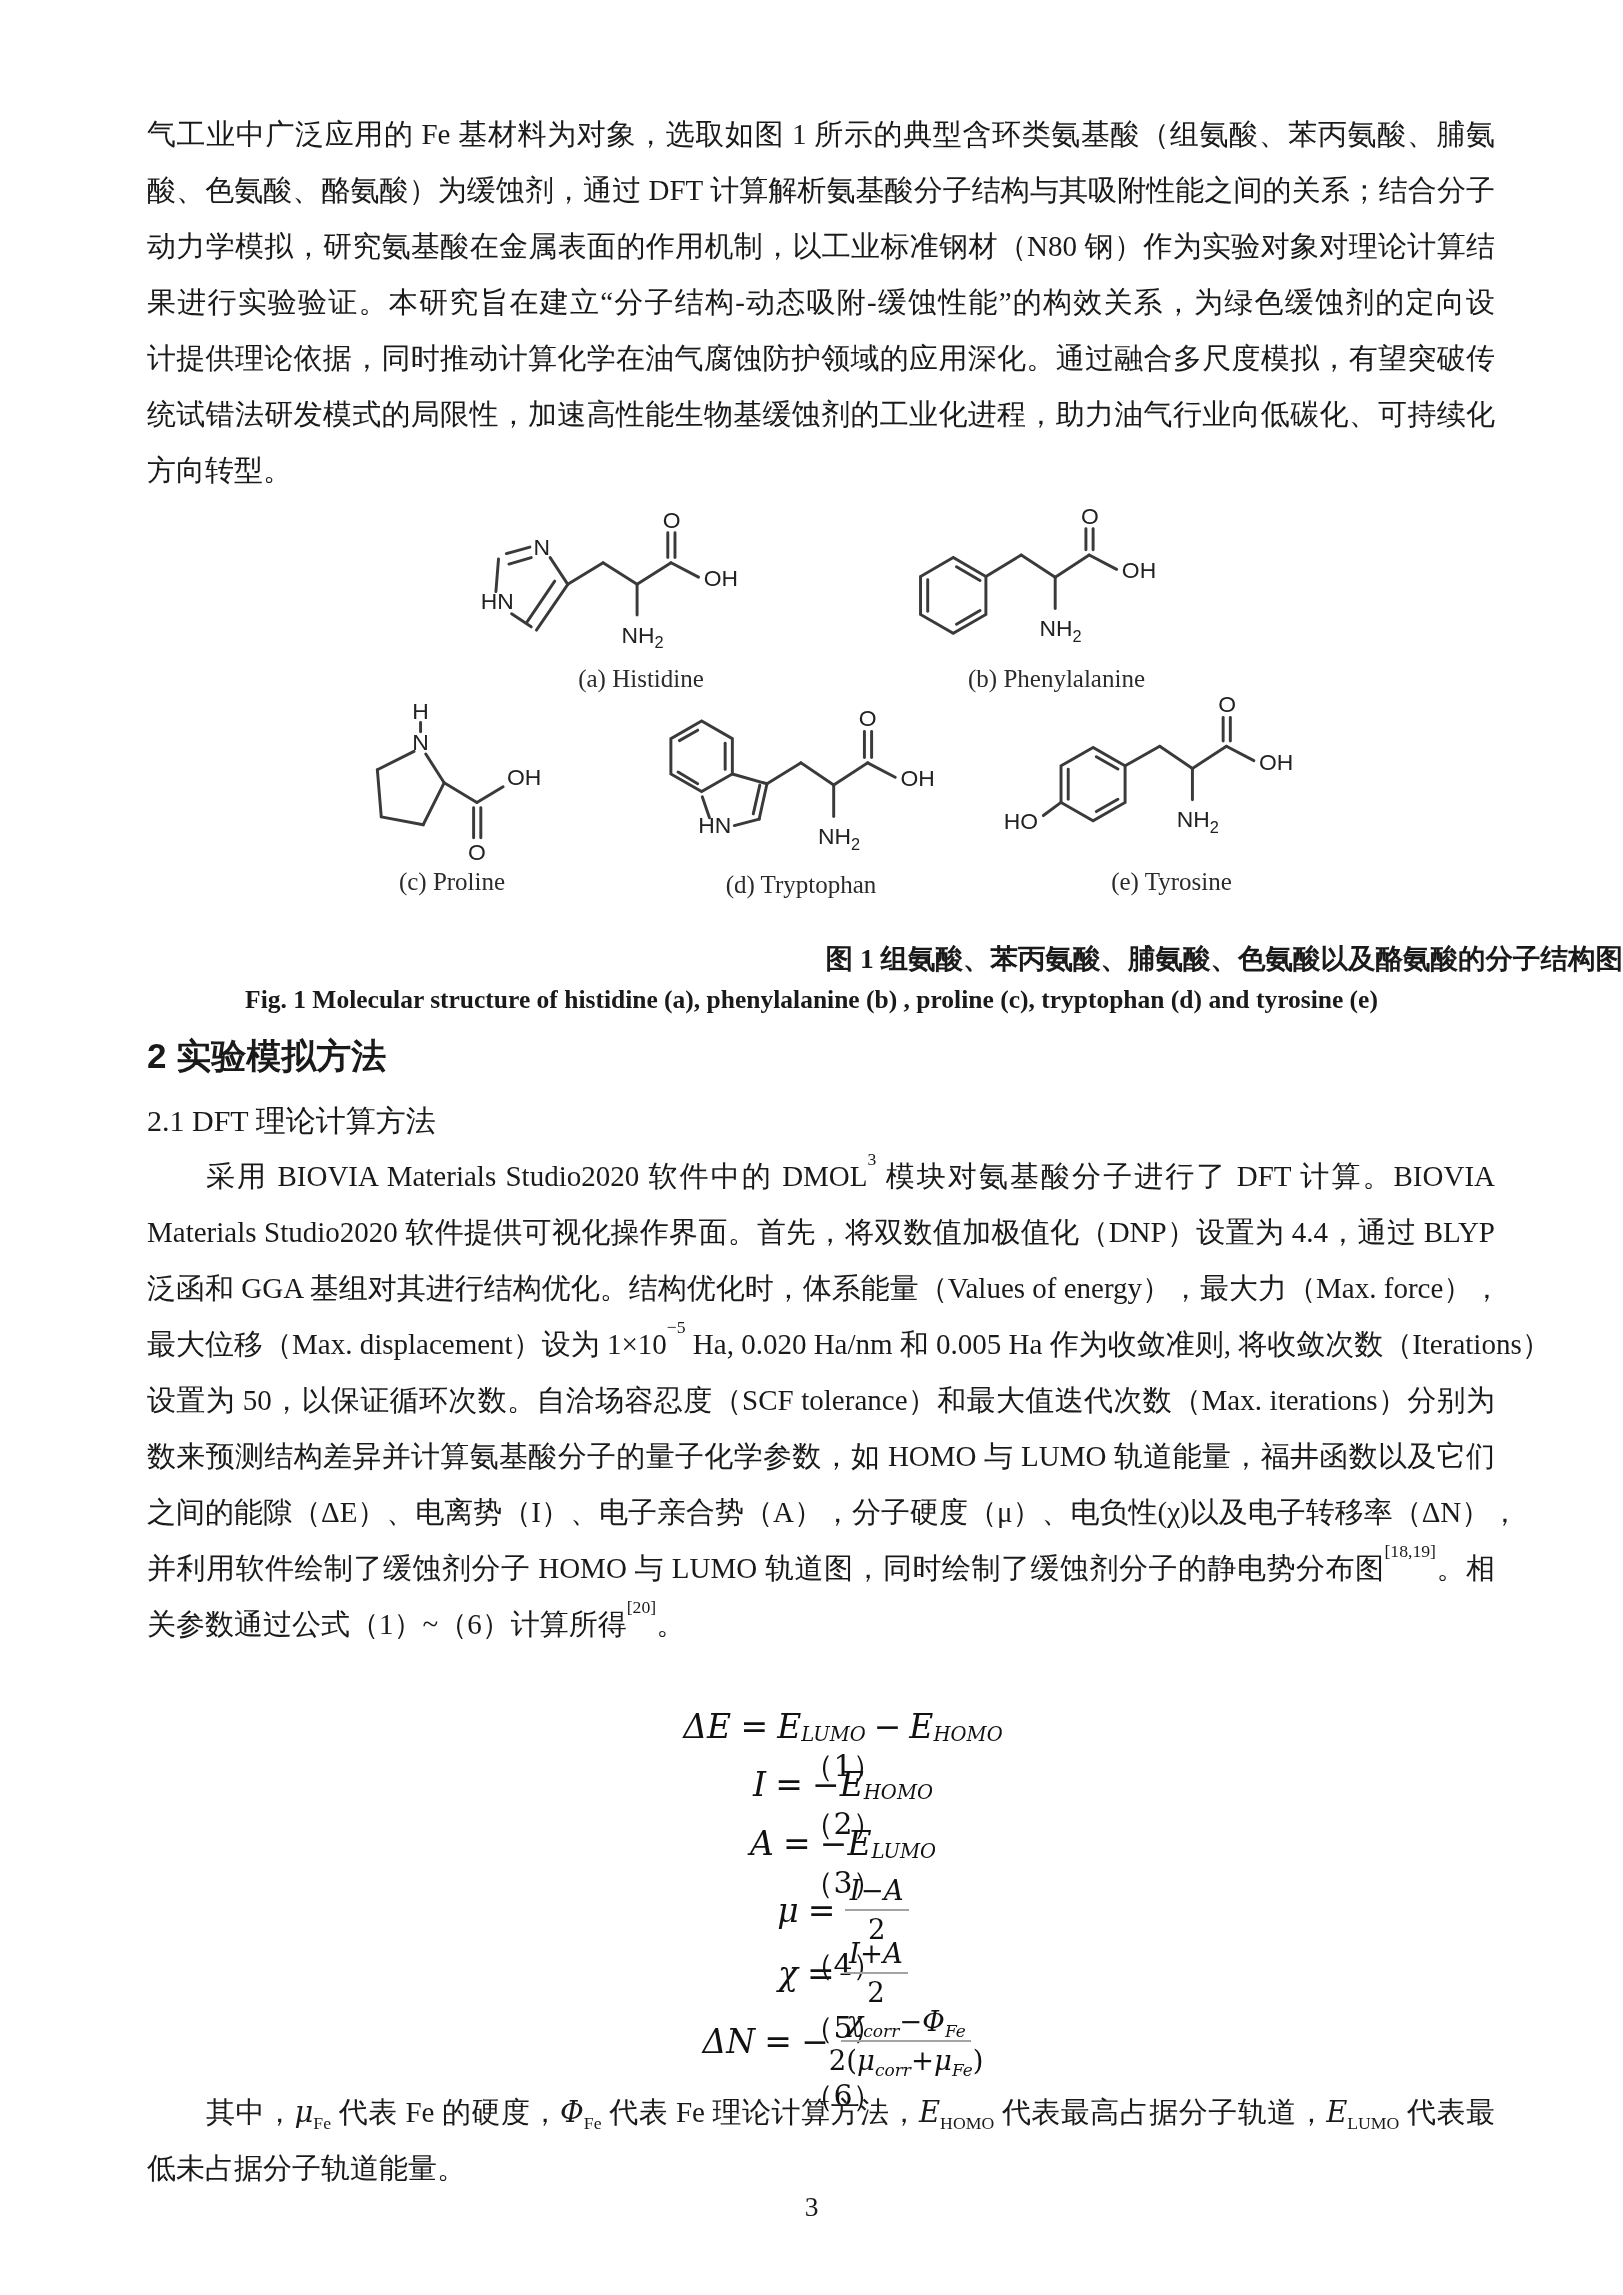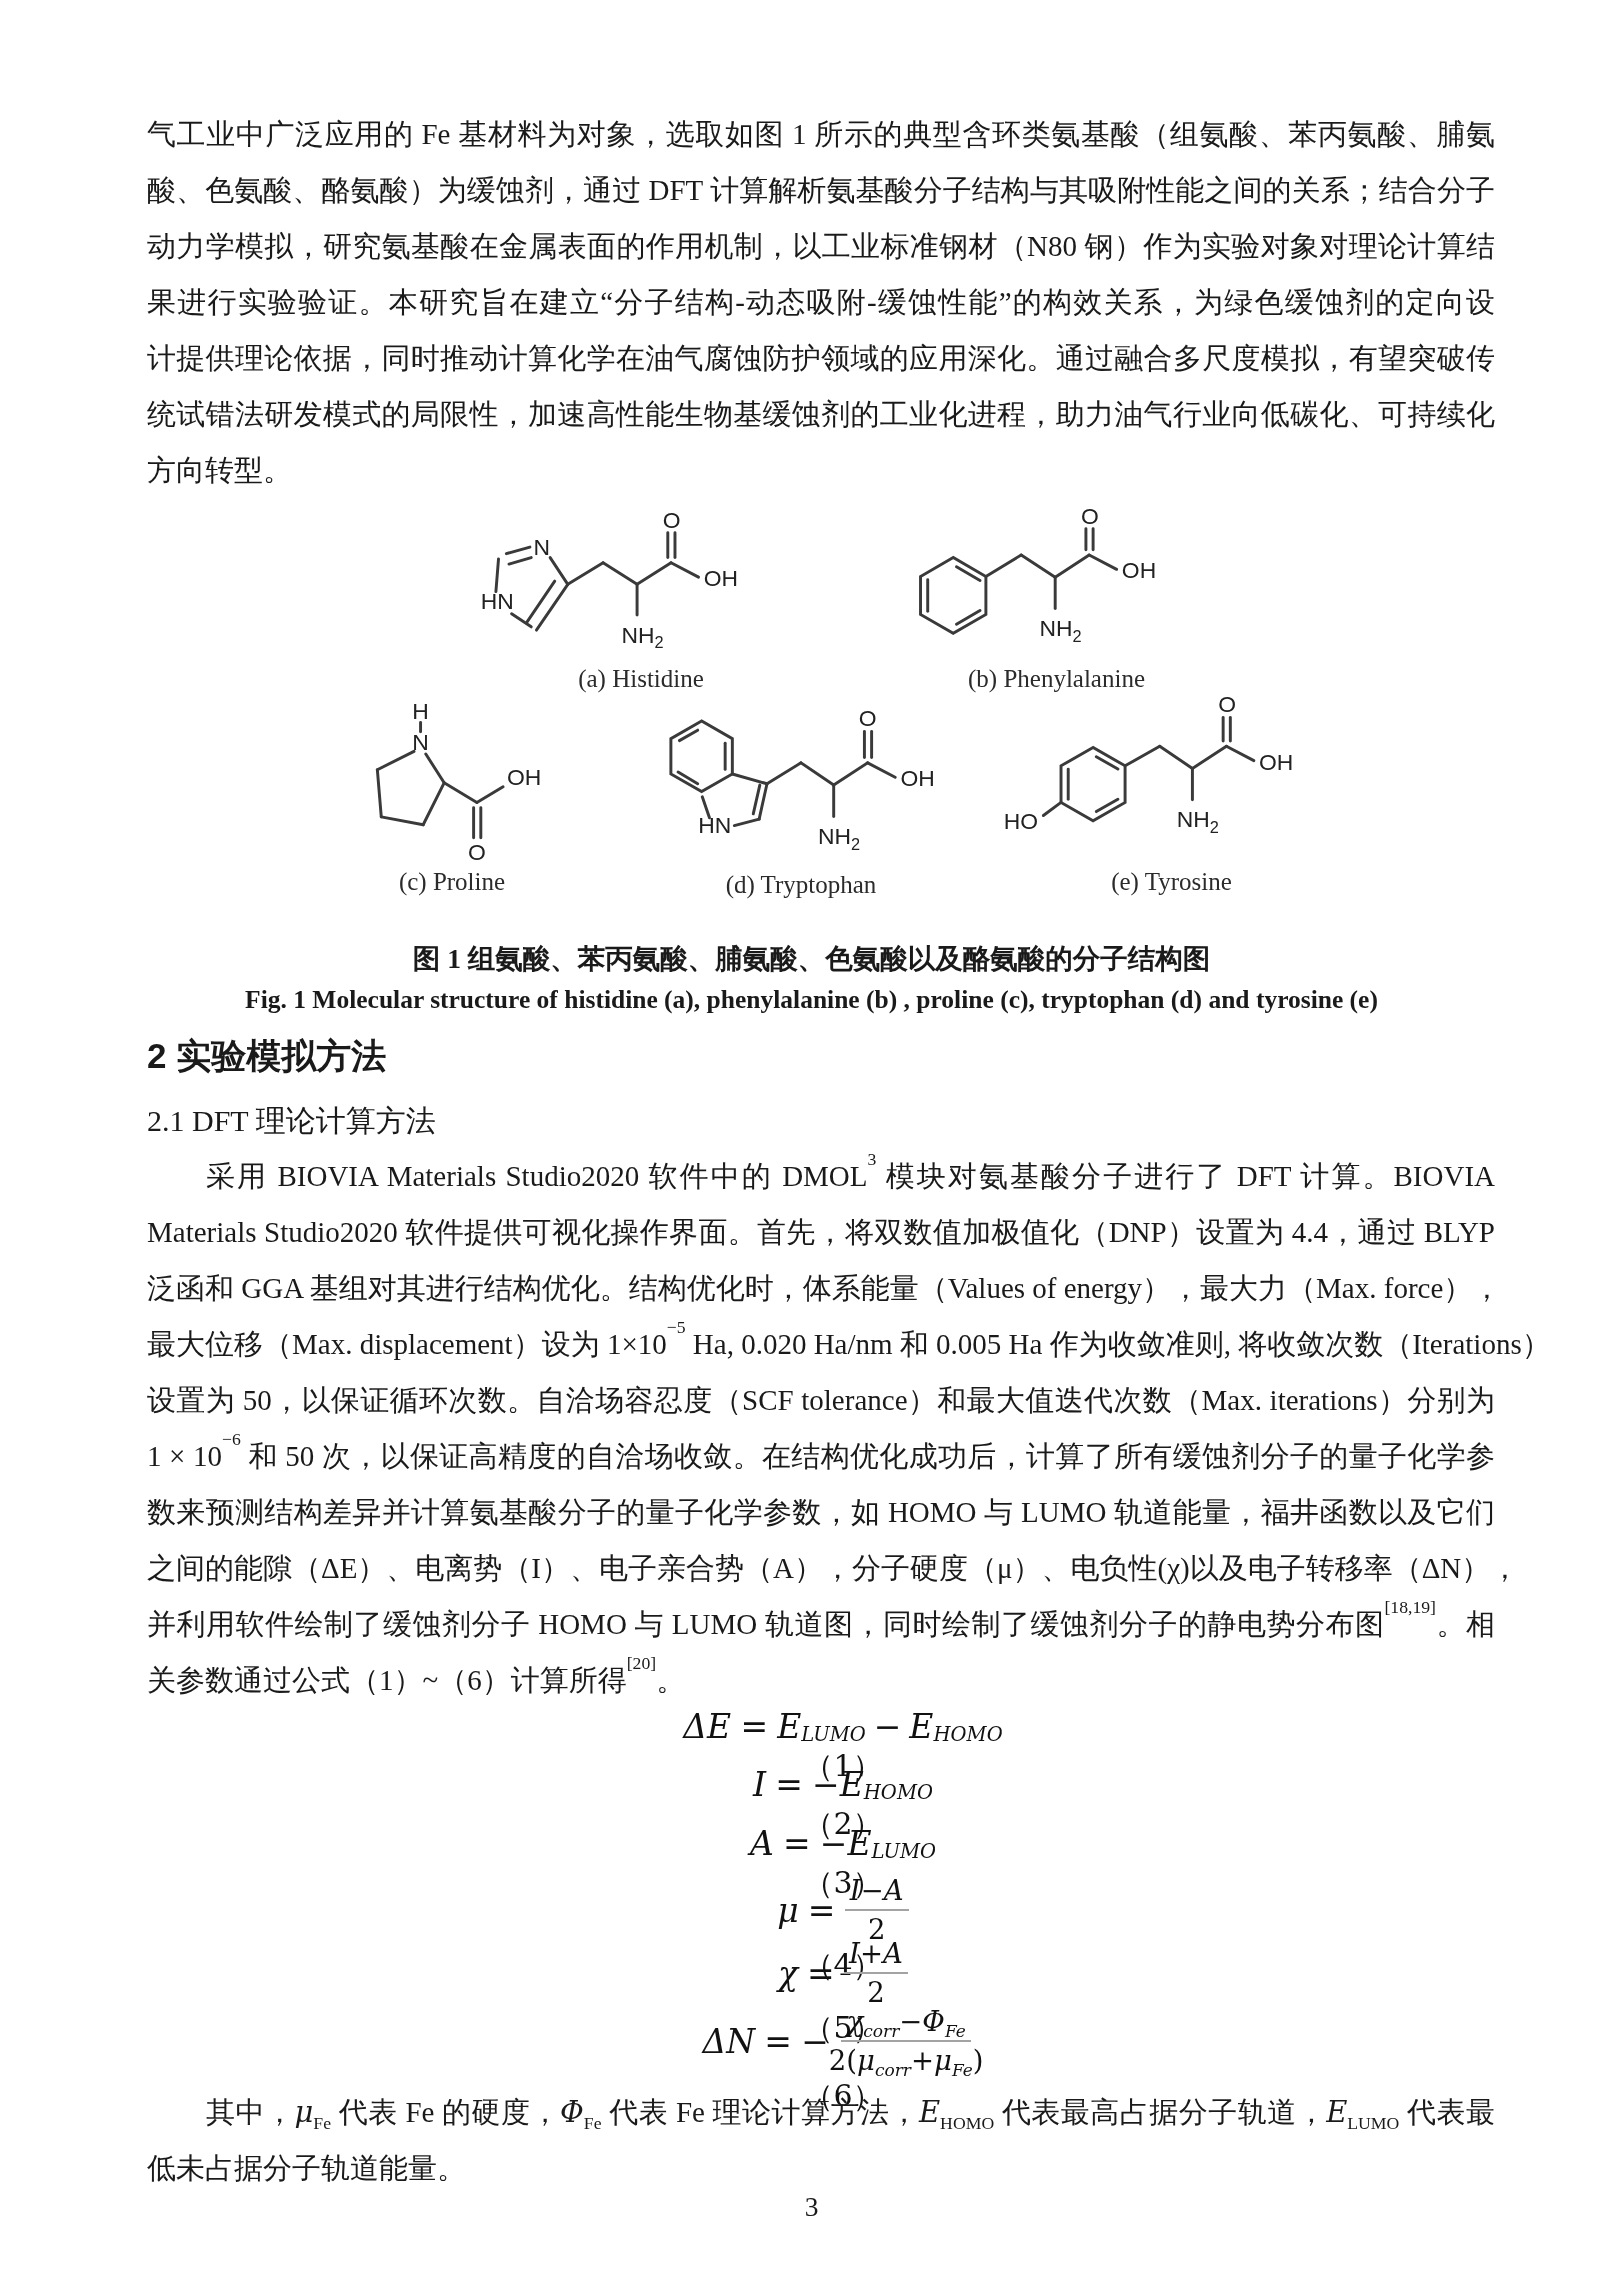--- a/index.html
+++ b/index.html
@@ -13,21 +13,21 @@
   .body-line.indent{text-indent:59px;}
   sup.ref{font-size:17.7px;position:relative;top:-10.5px;line-height:0;}
   
   .mol{position:absolute;text-align:center;}
   .mol svg{overflow:visible;display:block;}
   .mol .mol-label{font-size:25px;color:#2b2b2b;margin-top:2.6px;line-height:26px;}
   .bond{stroke:#3a3a3a;stroke-width:4.5;stroke-linecap:round;fill:none;}
   .atom{font-family:"Liberation Sans","DejaVu Sans",sans-serif;font-size:35px;fill:#222;}
   .atom-sub{font-size:25px;}
   
-  .caption-zh{left:0;width:1623px;text-align:center;font-weight:bold;font-size:27.5px;}
+  .caption-zh{left:0;width:1623px;text-align:right;font-weight:bold;font-size:27.5px;}
   .caption-en{left:0;width:1623px;text-align:center;font-weight:bold;font-size:25.5px;}
   .h2{left:147px;width:1348px;font-weight:bold;font-size:35px;font-family:"Liberation Sans","DejaVu Sans",sans-serif;}
   .h21{left:147px;width:1348px;font-size:30px;}
   
   .eq{position:absolute;left:523px;width:640px;display:flex;align-items:center;
       justify-content:space-between;font-family:"DejaVu Serif",serif;font-size:33px;color:#111;flex-direction:column;}
   .eq-left{display:inline-flex;align-items:center;}
   .v{font-style:italic;}
   .sb{font-style:italic;font-size:19.6px;position:relative;top:8.5px;line-height:0;}
   .op{padding:0 7.9px;}
@@ -173,21 +173,20 @@
 
 <div class="abs h2" style="top:1033px;">2 实验模拟方法</div>
 <div class="abs h21" style="top:1101px;">2.1 DFT 理论计算方法</div>
 
 <div class="abs para" style="top:1148px;">
   <div class="body-line indent"><span>采用 BIOVIA Materials Studio2020 软件中的 DMOL</span><sup class="ref">3</sup><span> 模块对氨基酸分子进行了 DFT 计算。BIOVIA</span></div>
   <div class="body-line">Materials Studio2020 软件提供可视化操作界面。首先，将双数值加极值化（DNP）设置为 4.4，通过 BLYP</div>
   <div class="body-line">泛函和 GGA 基组对其进行结构优化。结构优化时，体系能量（Values of energy），最大力（Max. force），</div>
   <div class="body-line"><span>最大位移（Max. displacement）设为 1×10</span><sup class="ref">−5</sup><span> Ha, 0.020 Ha/nm 和 0.005 Ha 作为收敛准则, 将收敛次数（Iterations）</span></div>
   <div class="body-line">设置为 50，以保证循环次数。自洽场容忍度（SCF tolerance）和最大值迭代次数（Max. iterations）分别为</div>
-  <div class="body-line"><span>1 × 10</span><sup class="ref">−6</sup><span> 和 50 次，以保证高精度的自洽场收敛。在结构优化成功后，计算了所有缓蚀剂分子的量子化学参</span></div>
   <div class="body-line">数来预测结构差异并计算氨基酸分子的量子化学参数，如 HOMO 与 LUMO 轨道能量，福井函数以及它们</div>
   <div class="body-line">之间的能隙（ΔE）、电离势（I）、电子亲合势（A），分子硬度（μ）、电负性(χ)以及电子转移率（ΔN），</div>
   <div class="body-line"><span>并利用软件绘制了缓蚀剂分子 HOMO 与 LUMO 轨道图，同时绘制了缓蚀剂分子的静电势分布图</span><sup class="ref">[18,19]</sup><span>。相</span></div>
   <div class="body-line last"><span>关参数通过公式（1）~（6）计算所得</span><sup class="ref">[20]</sup><span>。</span></div>
 </div>
 
 <div class="eq" style="top:1707px;height:43px;">
   <span class="eq-left">
     <span class="v">ΔE</span>
     <span class="eqs">=</span>

